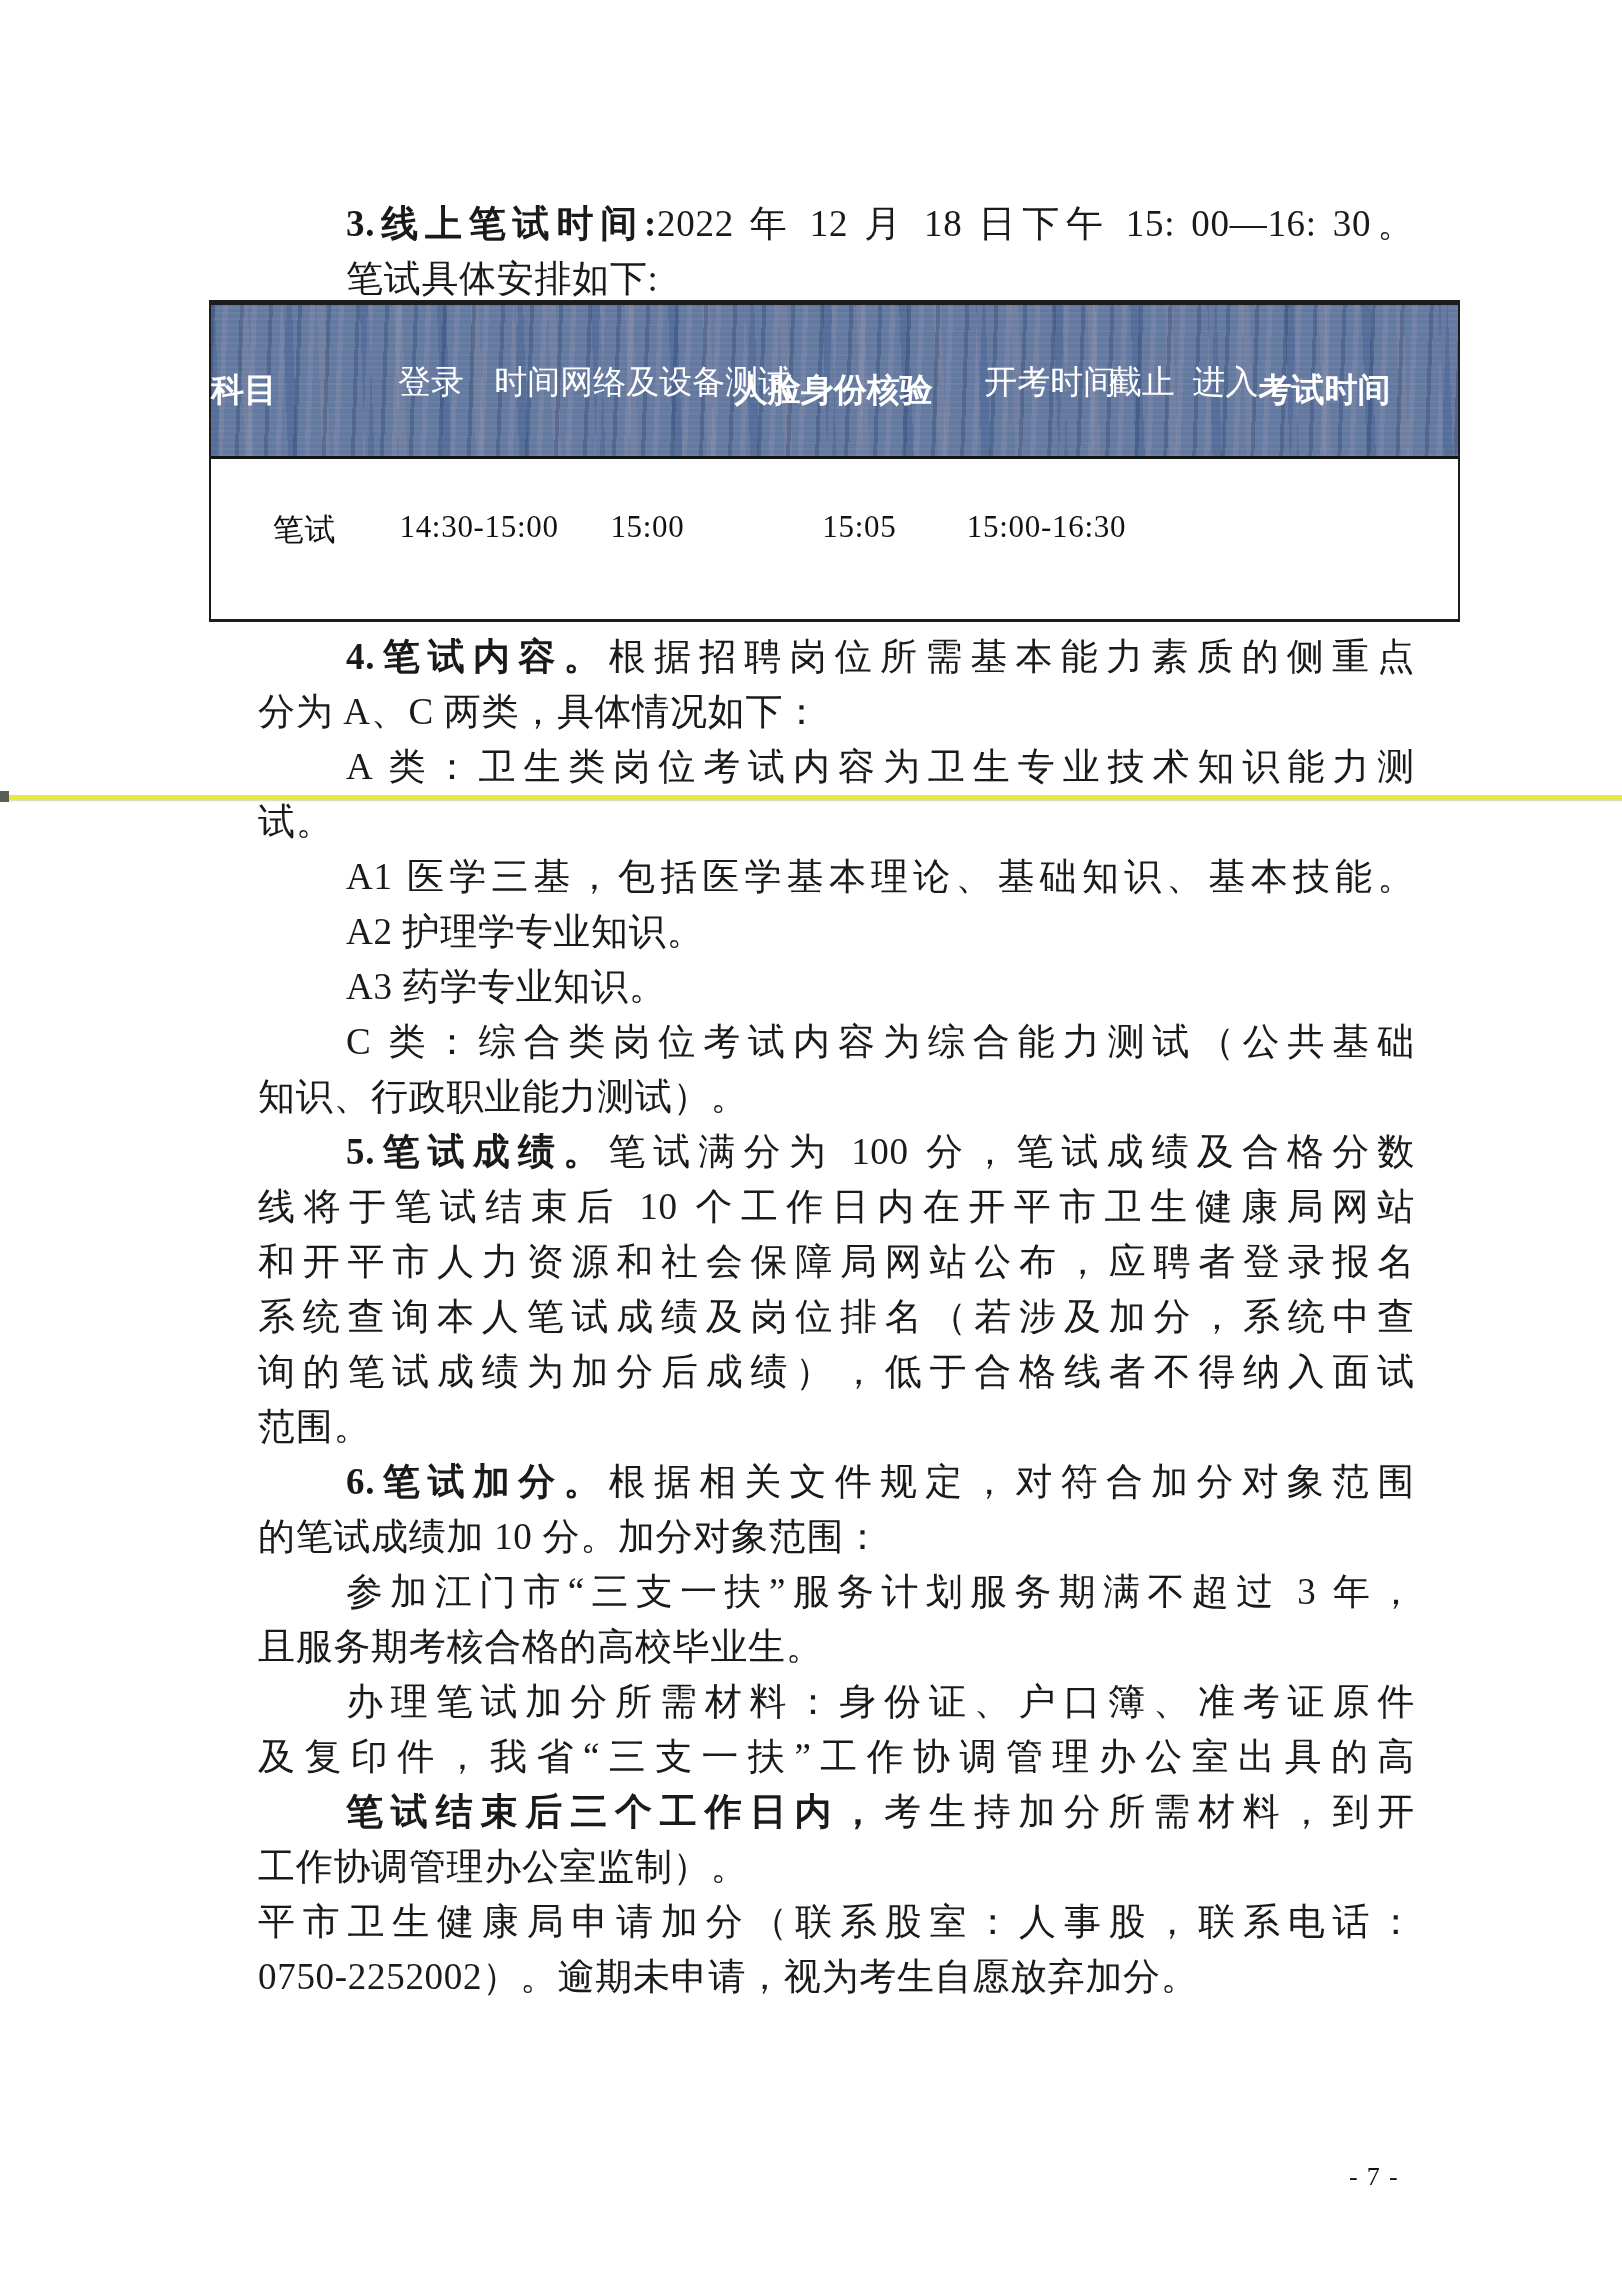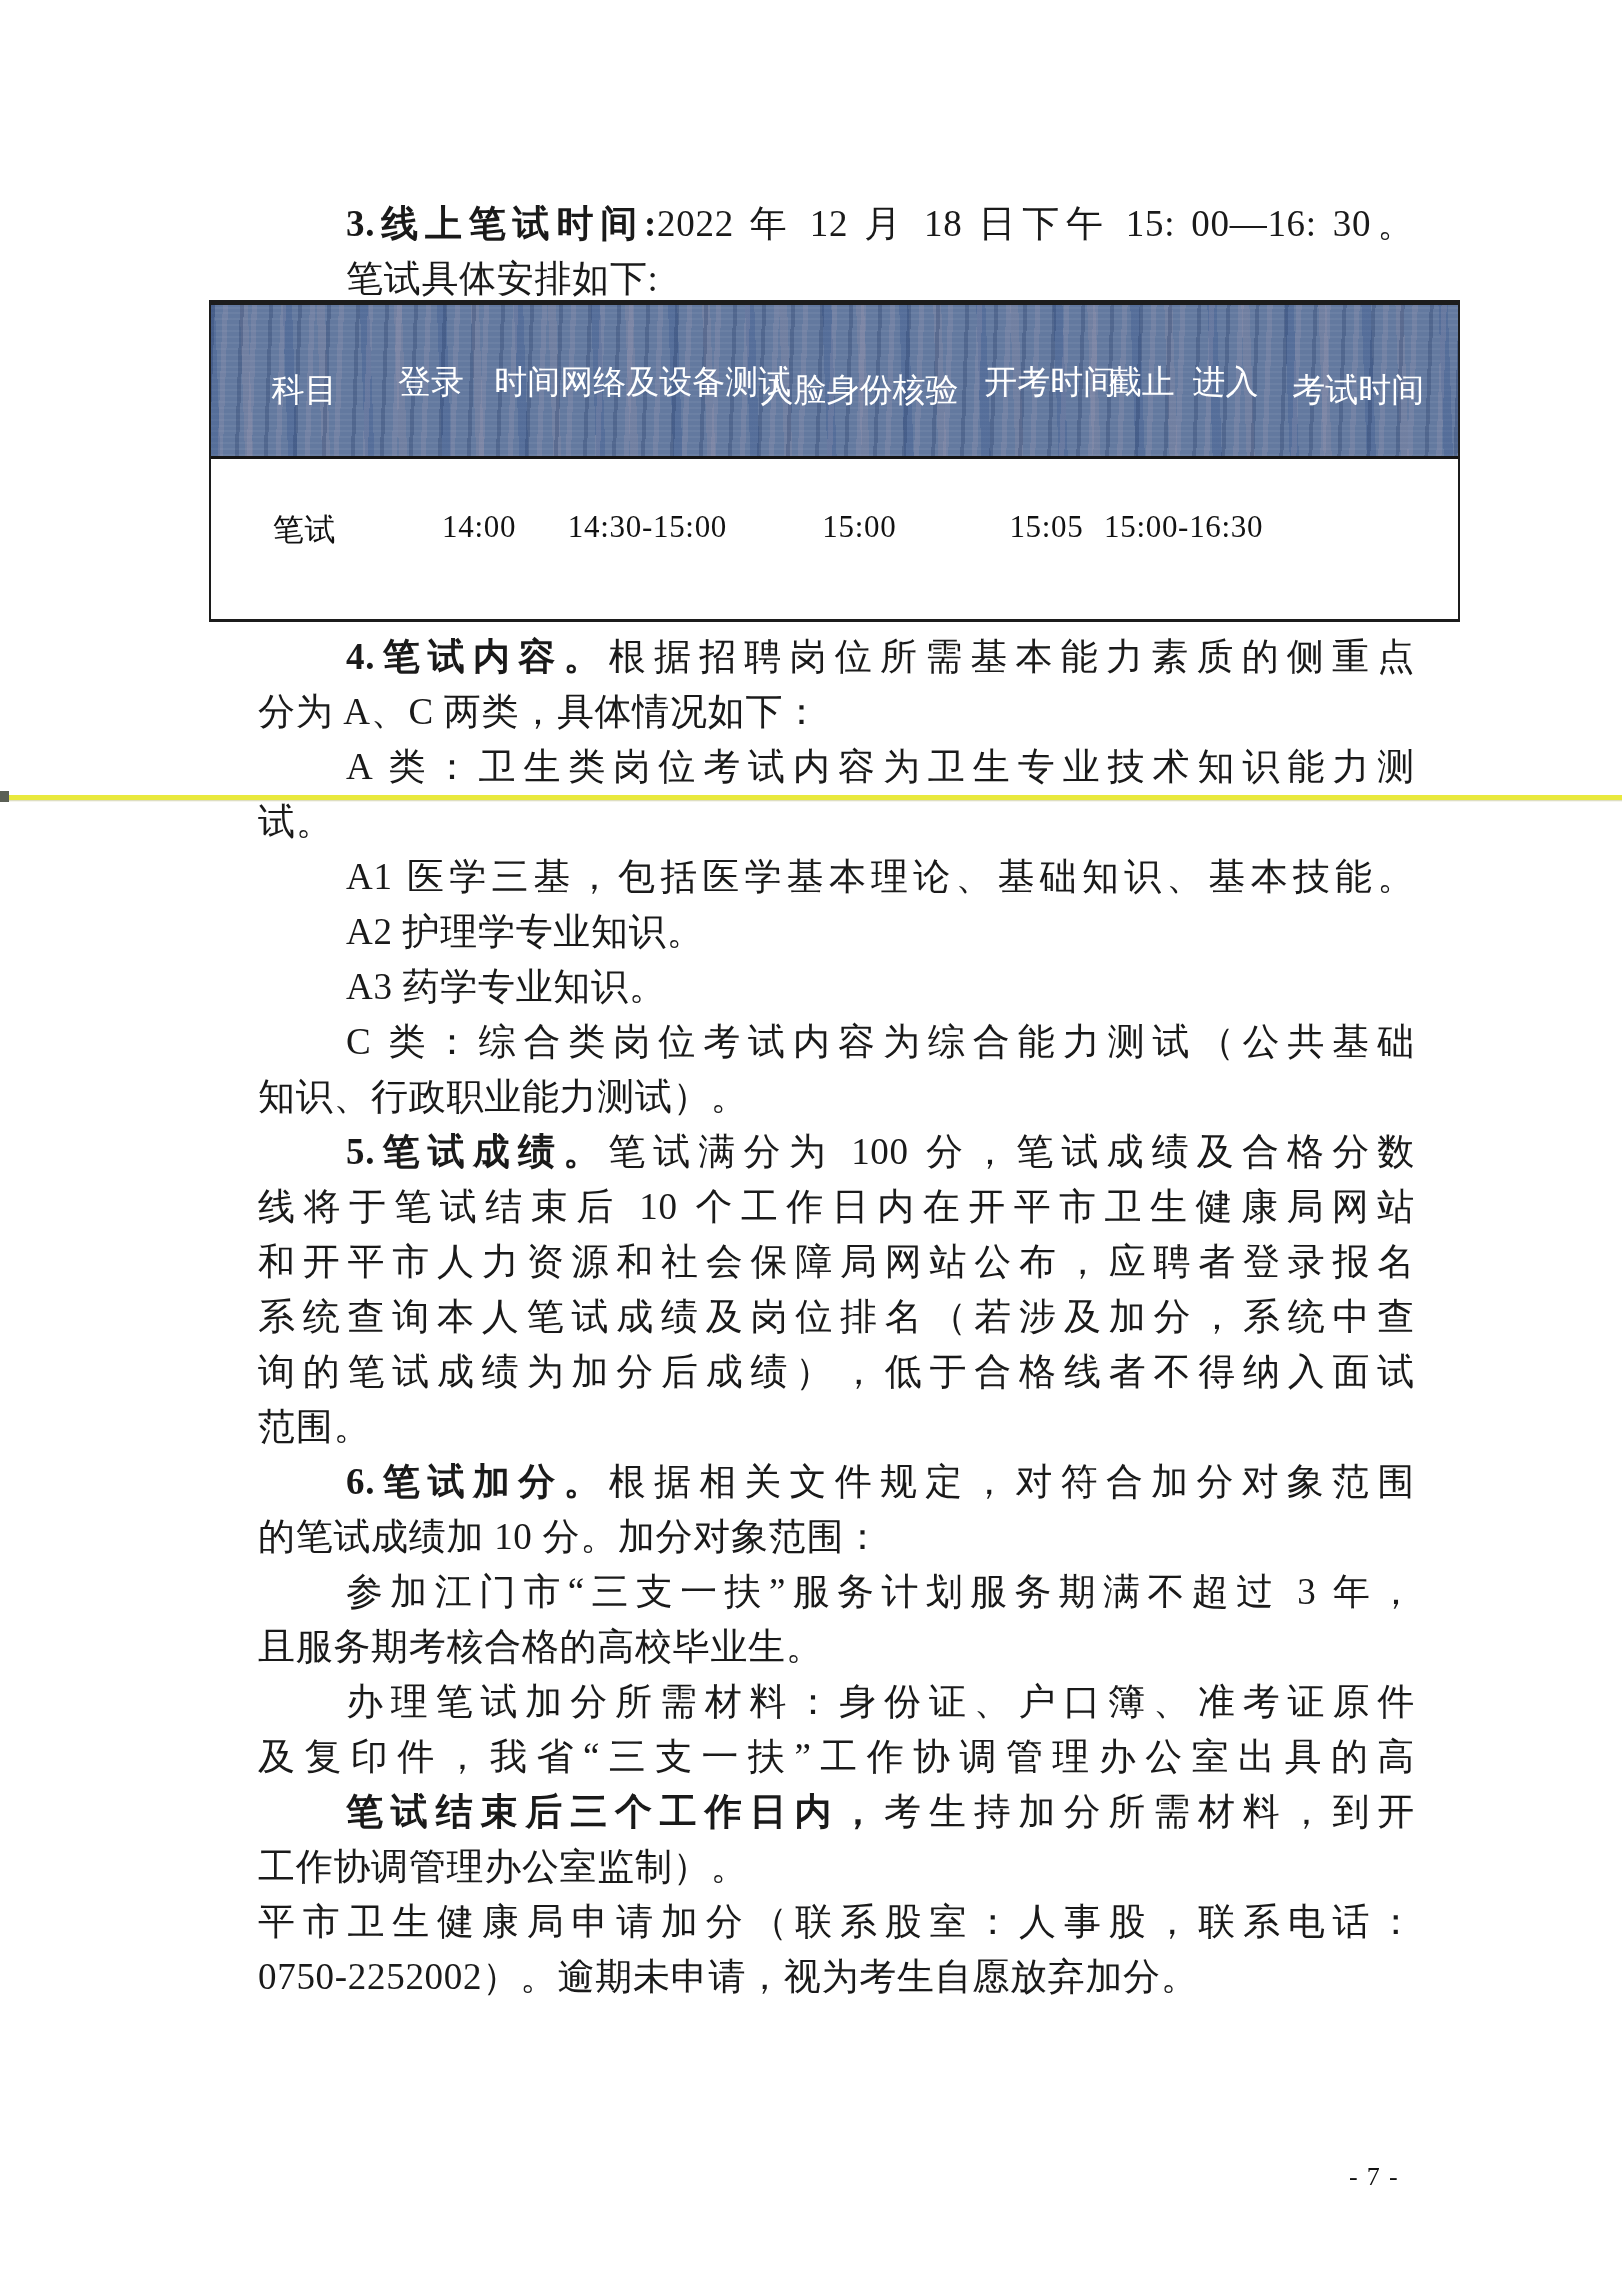--- a/index.html
+++ b/index.html
@@ -43,21 +43,21 @@
     background-color:var(--header-blue,#63799f);
     background-image:
       repeating-linear-gradient(92deg, rgba(36,58,102,.30) 0 3.9px, rgba(0,0,0,0) 3.9px 11.8px, rgba(168,160,182,.22) 11.8px 17px, rgba(0,0,0,0) 17px 29px),
       repeating-linear-gradient(88deg, rgba(48,80,138,.28) 0 9.2px, rgba(0,0,0,0) 9.2px 34px, rgba(182,160,172,.16) 34px 42px, rgba(0,0,0,0) 42px 77px),
       repeating-linear-gradient(0deg, rgba(255,255,255,.05) 0 2px, rgba(0,0,0,0) 2px 5.9px);
     color:#ffffff;
     font-size:33px;
   }
   .hcell{display:flex;flex-direction:row;align-items:center;box-sizing:border-box;}
   .hcell.split{justify-content:space-between;padding:17px 0 13px;}
-  .hcell.single{justify-content:center;padding-top:20px;}
+  .hcell.single{justify-content:flex-start;padding-top:20px;font-weight:bold;}
   .hcell span{white-space:nowrap;line-height:1.1;}
   .trow{
     height:154px;
     display:grid;
     grid-template-columns:15% 13% 14% 20% 10% 12% 16%;
     font-size:31px;
     color:#121212;
   }
   .bcell{
     display:flex;justify-content:center;align-items:flex-start;
@@ -119,21 +119,20 @@
           <span>截止</span>
           <span>进入</span>
         </div>
         <div class="hcell single">
           <span>考试时间</span>
         </div>
       </div>
     <div id="table-body">
         <div class="trow">
           <div class="bcell">笔试</div>
-          <div class="bcell">14:00</div>
           <div class="bcell">14:30-15:00</div>
           <div class="bcell">15:00</div>
           <div class="bcell">15:05</div>
           <div class="bcell">15:00-16:30</div>
         </div>
       </div>
   </div>
 
   <div id="highlight-line"></div>
   <div id="edge-tick"></div>

